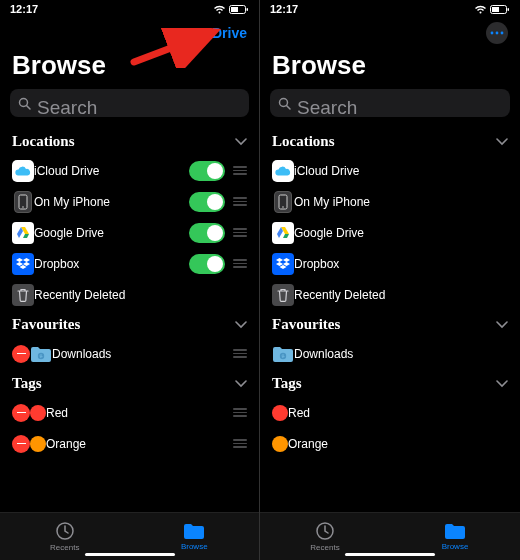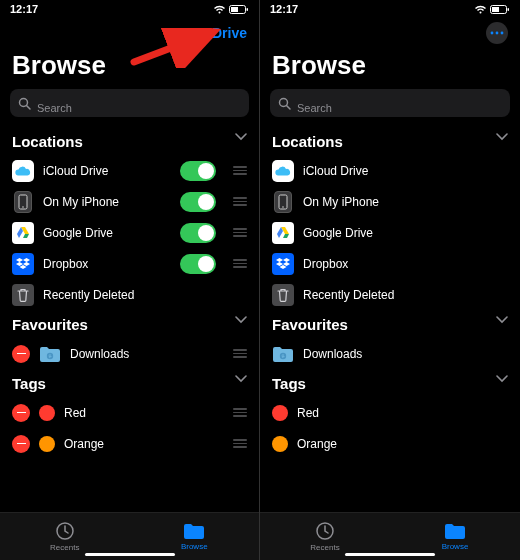--- a/index.html
+++ b/index.html
@@ -70,39 +70,41 @@
   margin: 0 10px 10px;
   height: 28px;
   background: #1c1c1e;
   border-radius: 8px;
   display: flex;
   align-items: center;
   padding: 0 8px;
   gap: 6px;
 }
 .search svg { flex-shrink: 0; }
-.search-placeholder { color: #8e8e93; font-size: 11px; margin-top: 9px; }
+.search-placeholder { color: #8e8e93; font-size: 19px; margin-top: 9px; }
 
 
 .section-header {
   display: flex;
+  align-items: center;
   justify-content: space-between;
   padding: 6px 12px 5px;
   color: #fff;
+  font-family: Liberation Serif, serif;
 }
 .section-header .label { font-size: 15px; font-weight: 700; }
 .chevron { color: #8e8e93; }
 
 
 .row {
   display: flex;
   align-items: center;
   height: 31px;
   padding: 0 10px 0 12px;
-  gap: 9px;
+  gap: 0;
 }
 .row.editing { padding-left: 12px; }
 .row .icon-wrap {
   width: 22px; height: 22px;
   display: flex; align-items: center; justify-content: center;
   flex-shrink: 0;
 }
 .row .name { color: #fff; font-size: 12px; flex: 1; }
 .toggle {
   width: 36px; height: 20px; border-radius: 10px;

